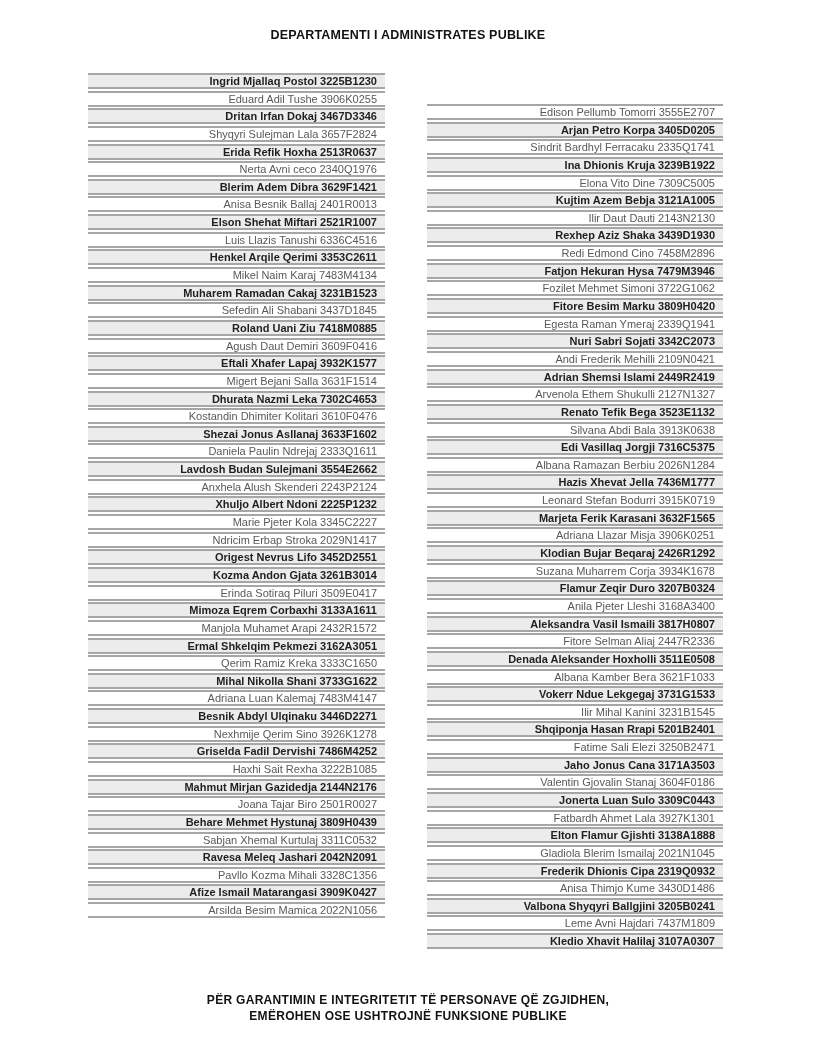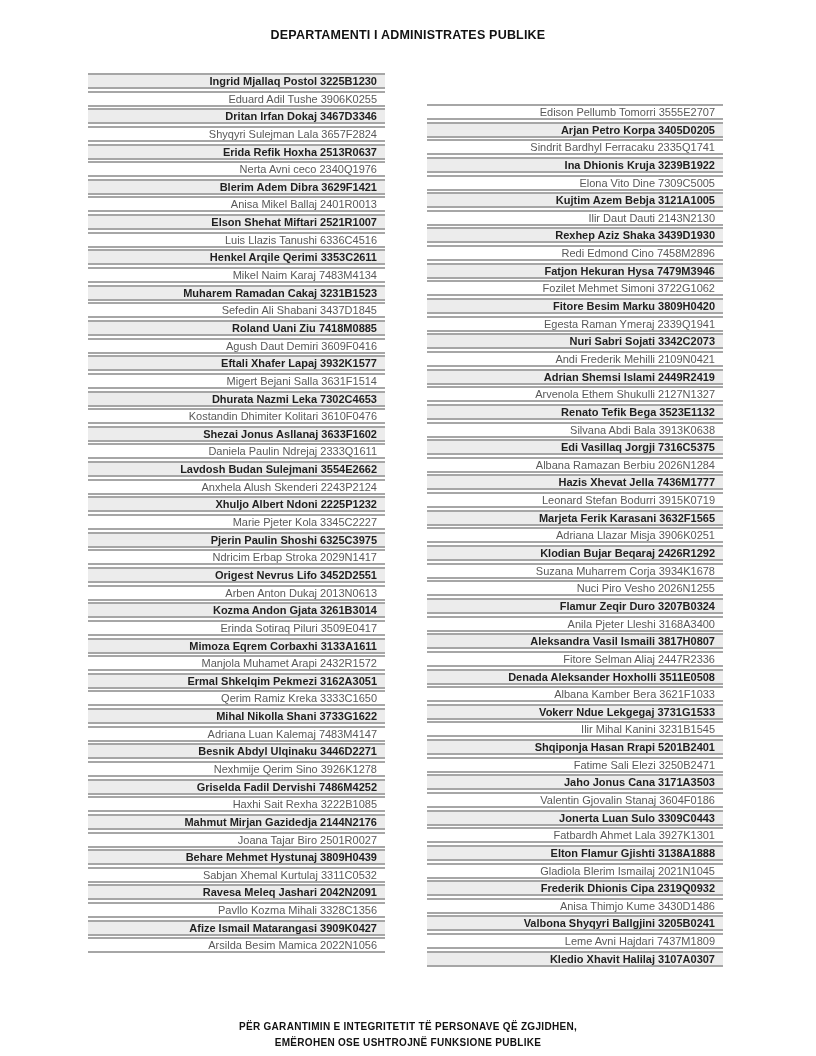--- a/index.html
+++ b/index.html
@@ -54,25 +54,25 @@
     white-space: nowrap;
     overflow: hidden;
   }
   .row.shaded {
     background: #ececec;
     font-weight: bold;
     color: #1f1f1f;
   }
   .footer {
     position: absolute;
-    top: 1019px;
+    top: 992px;
     left: 0;
     width: 100%;
     text-align: center;
-    font-size: 10px;
+    font-size: 12px;
     line-height: 16px;
     font-weight: bold;
     letter-spacing: 0.3px;
     color: #121212;
   }
 </style>
 </head>
 <body>
 
 <div class="page">
@@ -95,21 +95,21 @@
         <div class="row shaded">
           <span>Erida Refik Hoxha 2513R0637</span>
         </div>
         <div class="row">
           <span>Nerta Avni ceco 2340Q1976</span>
         </div>
         <div class="row shaded">
           <span>Blerim Adem Dibra 3629F1421</span>
         </div>
         <div class="row">
-          <span>Anisa Mikel Ballaj 2401R0013</span>
+          <span>Anisa Besnik Ballaj 2401R0013</span>
         </div>
         <div class="row shaded">
           <span>Elson Shehat Miftari 2521R1007</span>
         </div>
         <div class="row">
           <span>Luis Llazis Tanushi 6336C4516</span>
         </div>
         <div class="row shaded">
           <span>Henkel Arqile Qerimi 3353C2611</span>
         </div>
@@ -151,31 +151,25 @@
         </div>
         <div class="row">
           <span>Anxhela Alush Skenderi 2243P2124</span>
         </div>
         <div class="row shaded">
           <span>Xhuljo Albert Ndoni 2225P1232</span>
         </div>
         <div class="row">
           <span>Marie Pjeter Kola 3345C2227</span>
         </div>
-        <div class="row shaded">
-          <span>Pjerin Paulin Shoshi 6325C3975</span>
-        </div>
         <div class="row">
           <span>Ndricim Erbap Stroka 2029N1417</span>
         </div>
         <div class="row shaded">
           <span>Origest Nevrus Lifo 3452D2551</span>
-        </div>
-        <div class="row">
-          <span>Arben Anton Dukaj 2013N0613</span>
         </div>
         <div class="row shaded">
           <span>Kozma Andon Gjata 3261B3014</span>
         </div>
         <div class="row">
           <span>Erinda Sotiraq Piluri 3509E0417</span>
         </div>
         <div class="row shaded">
           <span>Mimoza Eqrem Corbaxhi 3133A1611</span>
         </div>
@@ -305,23 +299,20 @@
           <span>Marjeta Ferik Karasani 3632F1565</span>
         </div>
         <div class="row">
           <span>Adriana Llazar Misja 3906K0251</span>
         </div>
         <div class="row shaded">
           <span>Klodian Bujar Beqaraj 2426R1292</span>
         </div>
         <div class="row">
           <span>Suzana Muharrem Corja 3934K1678</span>
-        </div>
-        <div class="row">
-          <span>Nuci Piro Vesho 2026N1255</span>
         </div>
         <div class="row shaded">
           <span>Flamur Zeqir Duro 3207B0324</span>
         </div>
         <div class="row">
           <span>Anila Pjeter Lleshi 3168A3400</span>
         </div>
         <div class="row shaded">
           <span>Aleksandra Vasil Ismaili 3817H0807</span>
         </div>

